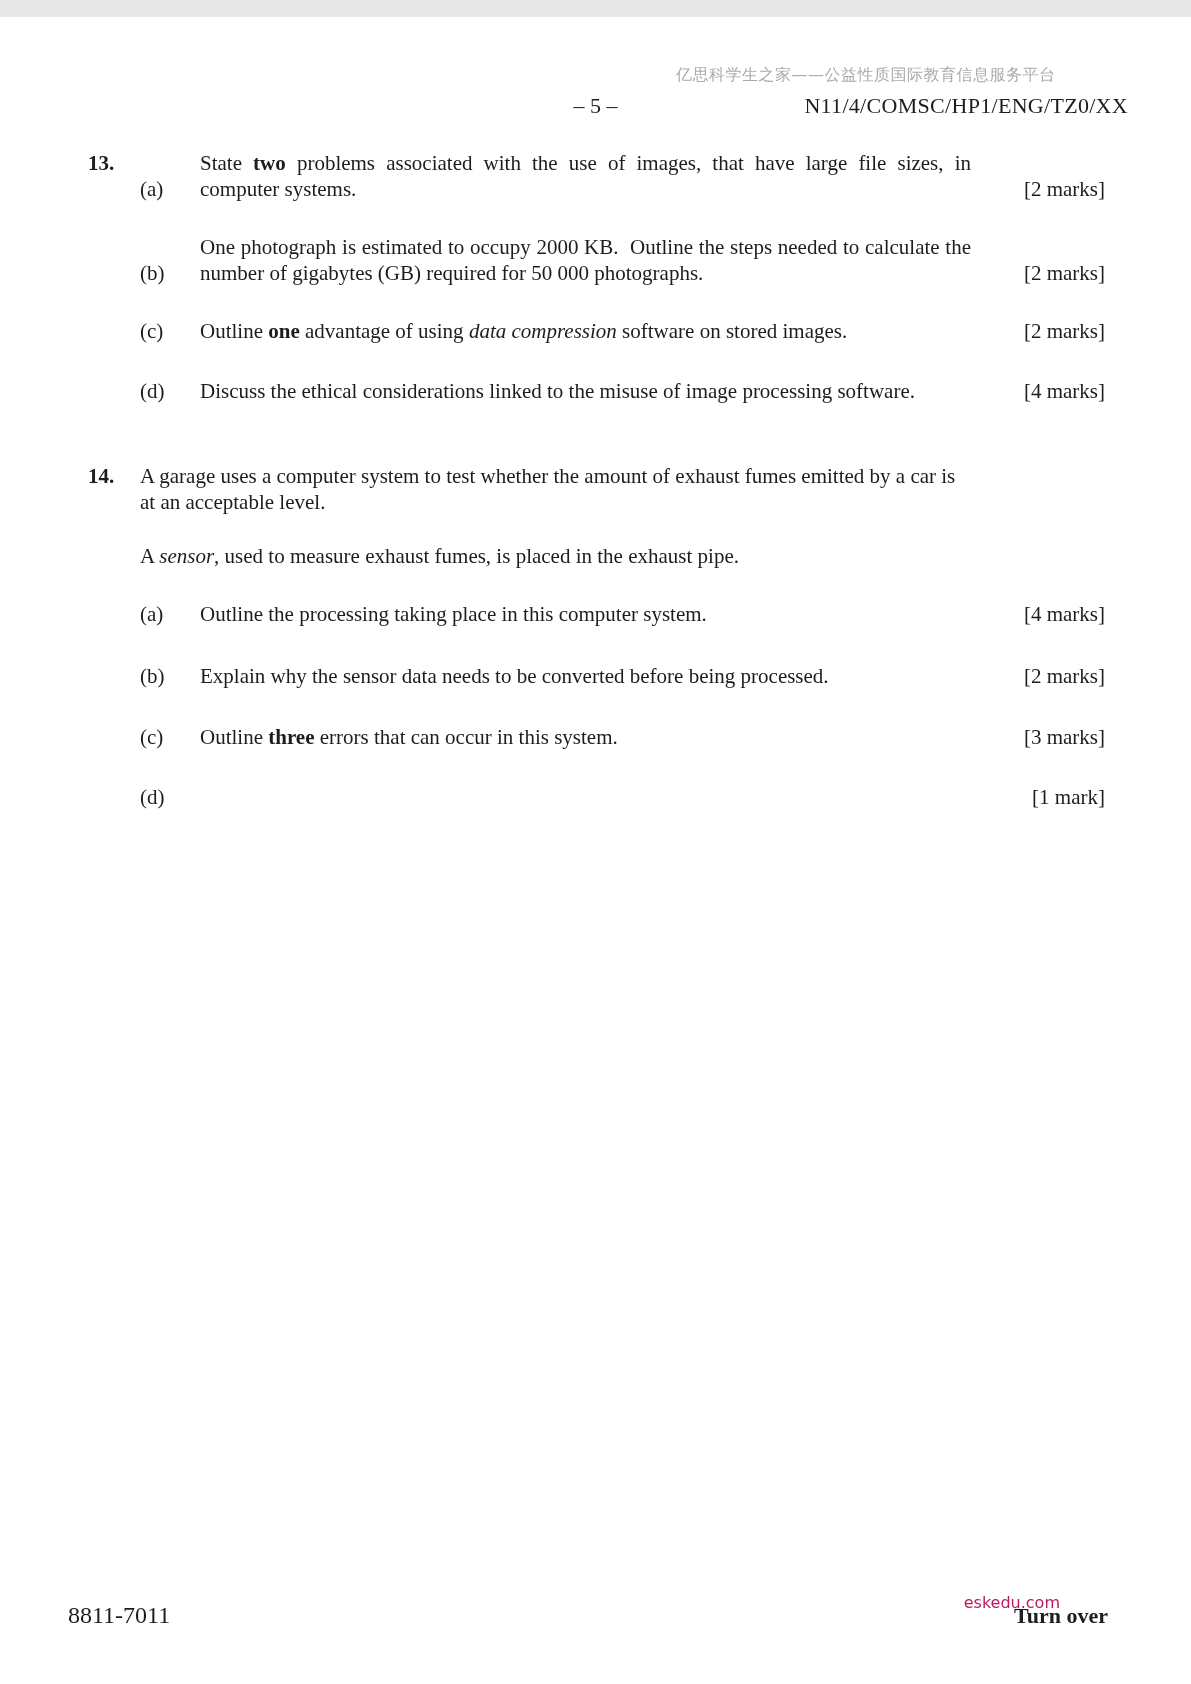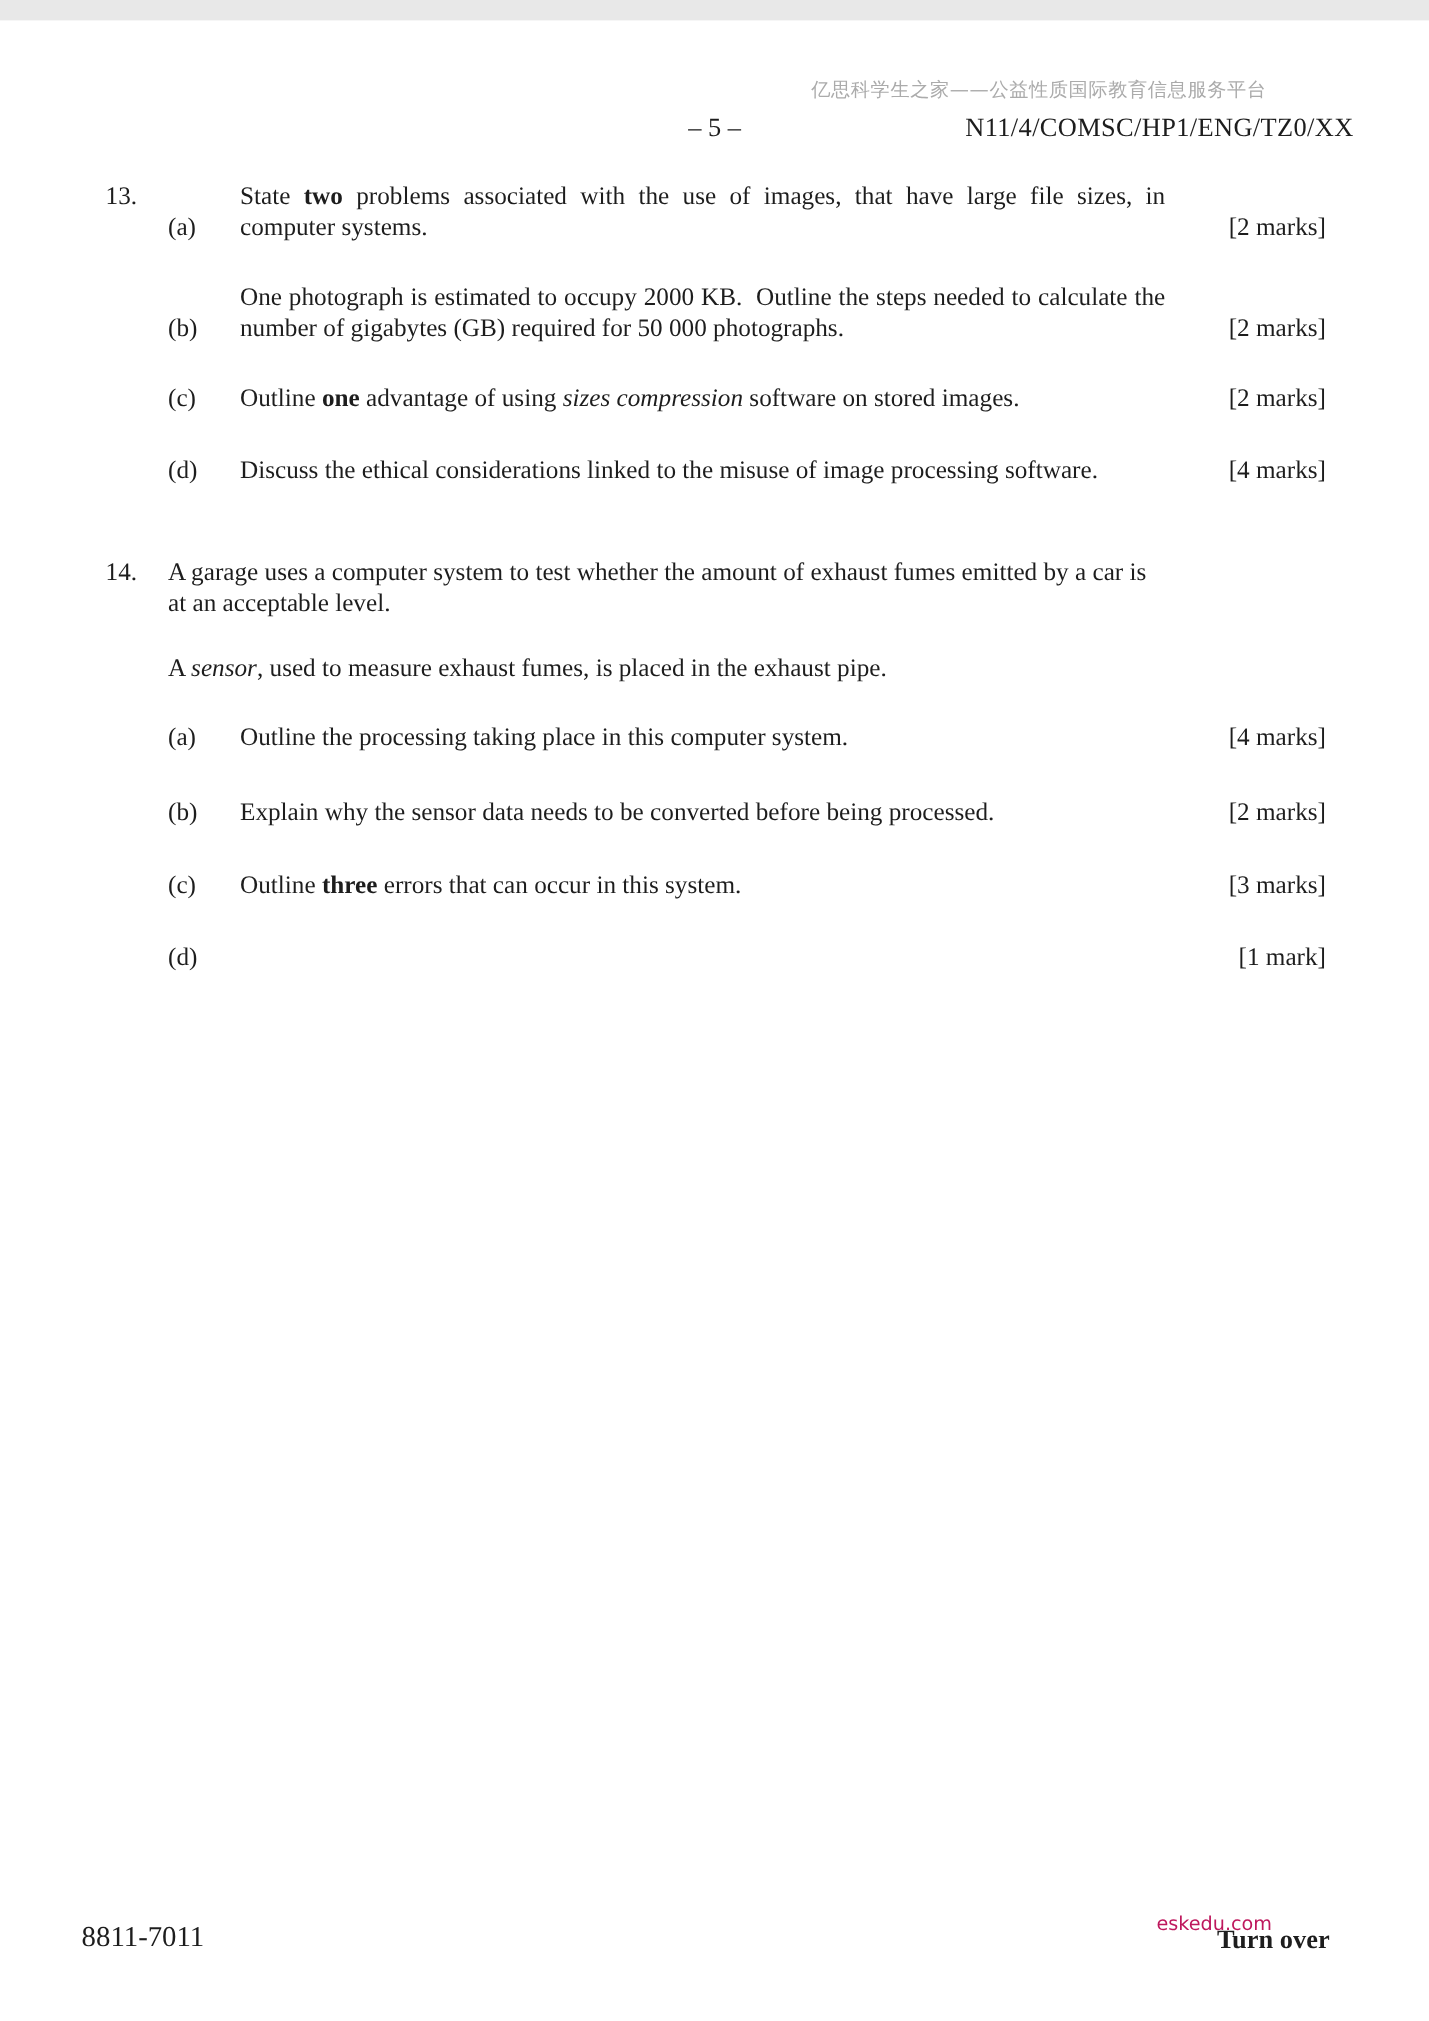--- a/index.html
+++ b/index.html
@@ -22,21 +22,21 @@
   .page-number {
     position:absolute; top:76px; left:0; width:1191px;
     text-align:center; font-size:22px;
   }
   .paper-code {
     position:absolute; top:76px; right:63px;
     font-size:22px; letter-spacing:0.3px;
   }
   .content { position:absolute; top:133px; left:88px; width:1017px; }
   .question { display:flex; align-items:flex-start; }
-  .qnum { width:52px; font-weight:normal; flex:0 0 52px; }
+  .qnum { width:52px; font-weight:bold; flex:0 0 52px; }
   .qparts { flex:1 1 auto; min-width:0; }
   .part { display:flex; align-items:flex-end; }
   .plabel { width:60px; flex:0 0 60px; }
   .ptext { width:771px; flex:0 0 771px; }
   .justify { text-align:justify; }
   .pmarks { flex:1 1 auto; text-align:right; white-space:nowrap; }
   .intro { width:831px; }
   .footer-code { position:absolute; left:68px; top:1585px; font-size:24px; }
   .footer-watermark {
     position:absolute; right:131px; top:1573px;
@@ -69,21 +69,21 @@
         </div>
 
         <div class="part" style="margin-top:32px">
           <div class="plabel">(b)</div>
           <div class="ptext justify"><span>One photograph is estimated to occupy 2000&nbsp;KB.&nbsp; Outline the steps needed to calculate the number of gigabytes (GB) required for 50&nbsp;000 photographs.</span></div>
           <div class="pmarks">[2 marks]</div>
         </div>
 
         <div class="part" style="margin-top:32px">
           <div class="plabel">(c)</div>
-          <div class="ptext"><span>Outline </span><b>one</b><span> advantage of using </span><i>sizes compression</i><span> software on stored images.</span></div>
+          <div class="ptext"><span>Outline </span><b>one</b><span> advantage of using </span><i>data compression</i><span> software on stored images.</span></div>
           <div class="pmarks">[2 marks]</div>
         </div>
 
         <div class="part" style="margin-top:34px">
           <div class="plabel">(d)</div>
           <div class="ptext justify"><span>Discuss the ethical considerations linked to the misuse of image processing software.</span></div>
           <div class="pmarks">[4 marks]</div>
         </div>
 
       </div>

